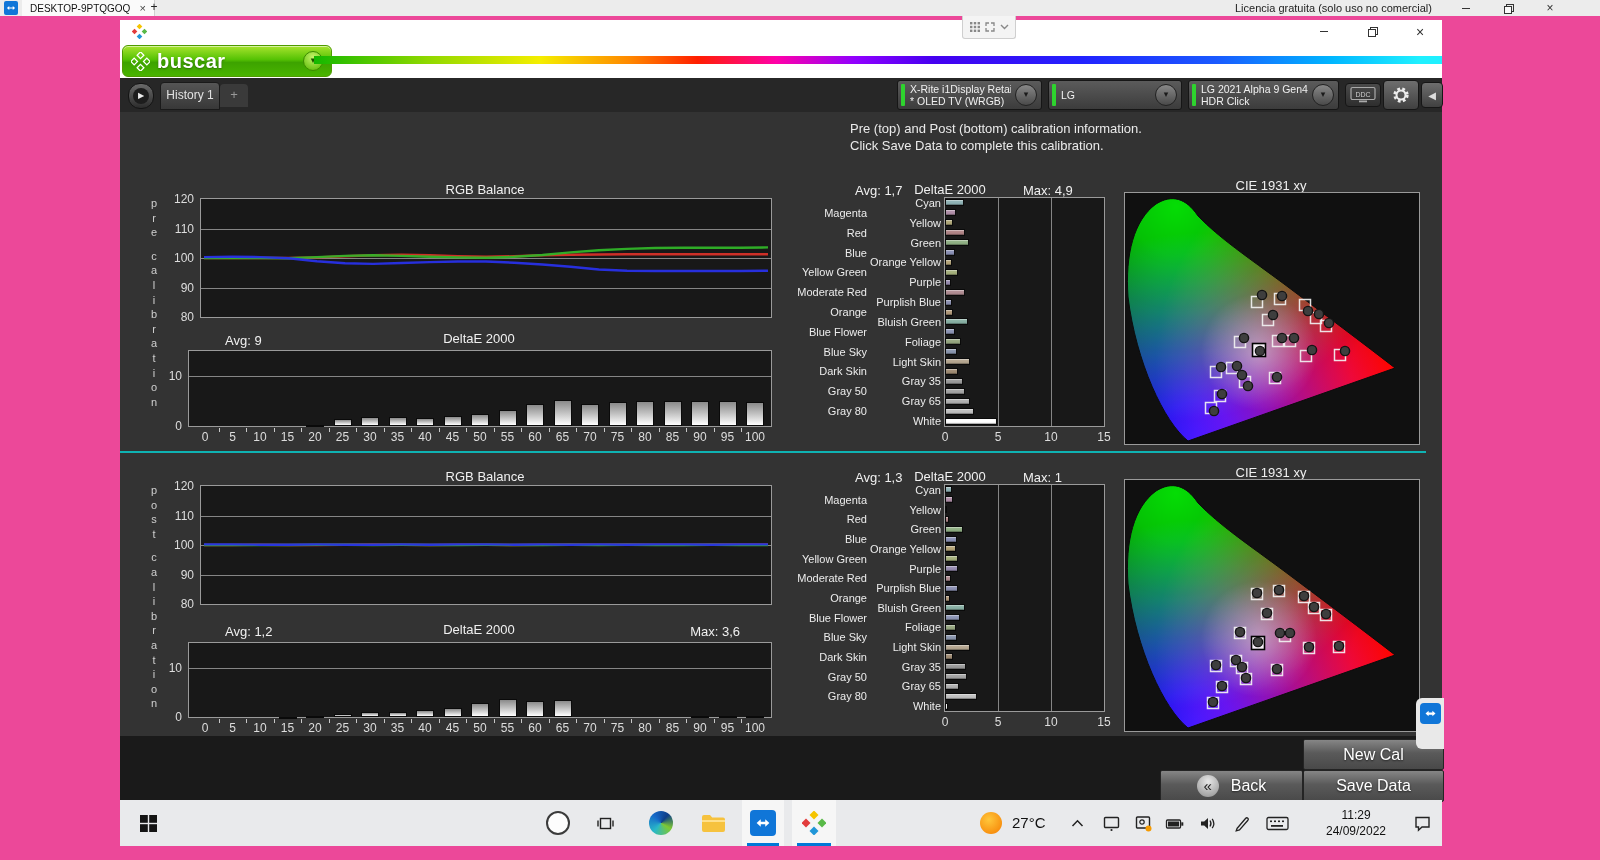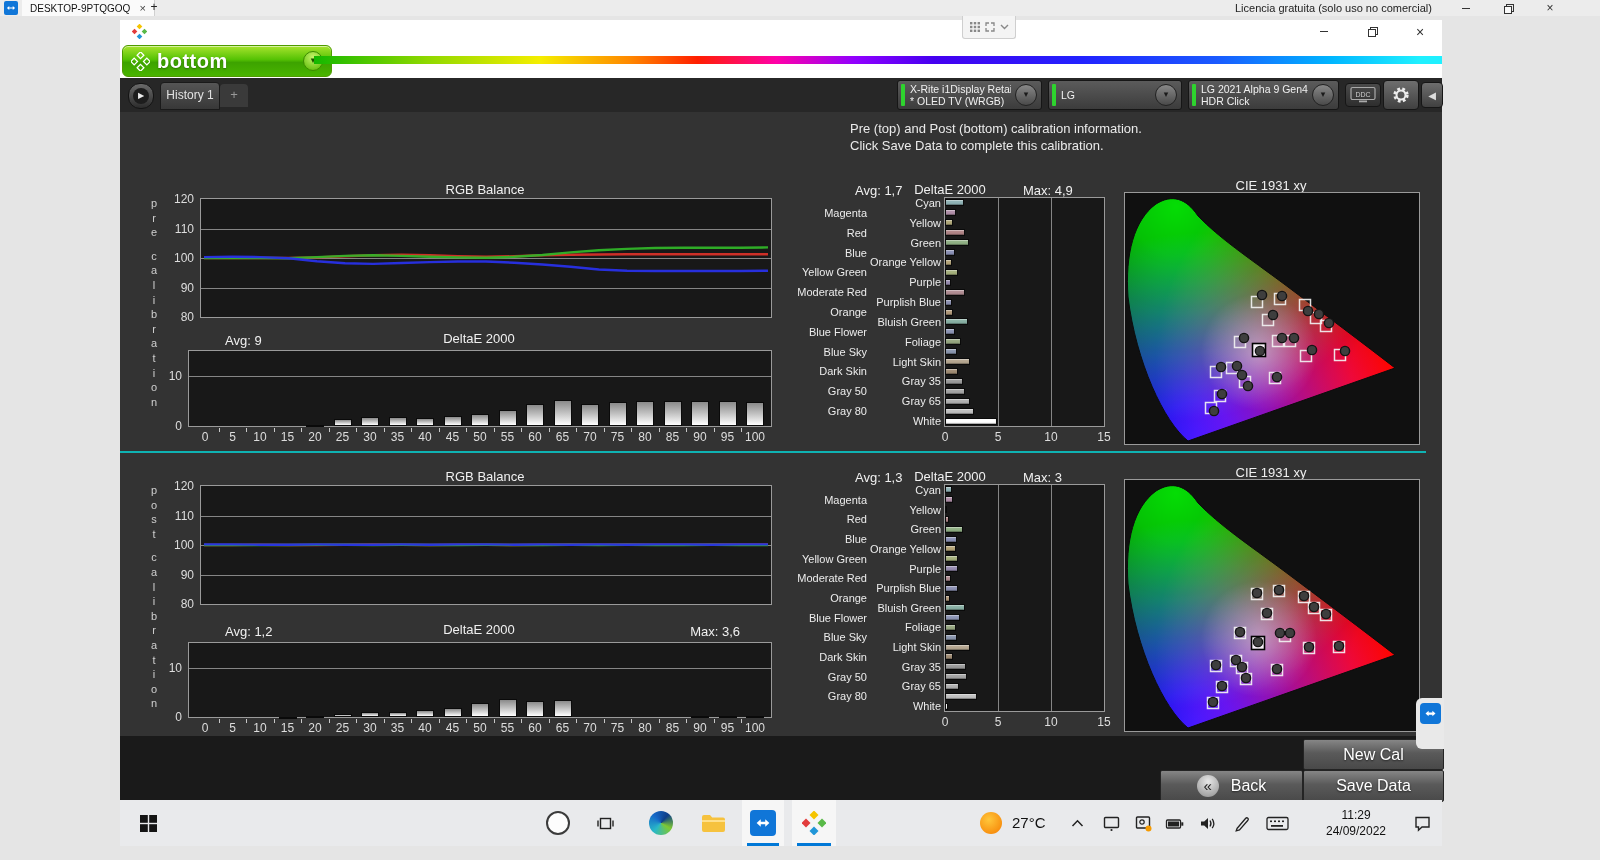--- a/index.html
+++ b/index.html
@@ -1,16 +1,16 @@
 <!DOCTYPE html>
 <html><head>
 <meta charset="utf-8">
 <style>
   html,body{margin:0;padding:0;background:#000;}
-  .screen{position:relative;width:1600px;height:860px;background:#e5e5e5;overflow:hidden;
+  .screen{position:relative;width:1600px;height:860px;background:#ec4899;overflow:hidden;
           font-family:"Liberation Sans",sans-serif;-webkit-user-select:none;user-select:none;}
   .abs{position:absolute;}
 
   
   .tv-topbar{position:absolute;left:0;top:0;width:1600px;height:16px;background:#ececec;}
   .tv-appicon{position:absolute;left:4px;top:1px;width:14px;height:14px;background:#1076d8;border-radius:2px;}
   .tv-tab{position:absolute;left:22px;top:0;height:16px;background:#fafafa;border-right:1px solid #d0d0d0;
           display:flex;align-items:center;padding:0 8px;gap:9px;}
   .tv-tab-title{font-size:10px;color:#111;}
   .tv-tab-close{font-size:11px;color:#444;line-height:10px;cursor:default;}
@@ -203,21 +203,21 @@
     <div class="cm-logorow">
       <div class="calman-logo-btn">
         <svg width="19" height="19" viewBox="0 0 24 24">
             <g fill="none" stroke="#fff" stroke-width="1.6">
               <rect x="9" y="1" width="6" height="6" transform="rotate(45 12 4)"></rect>
               <rect x="17" y="9" width="6" height="6" transform="rotate(45 20 12)"></rect>
               <rect x="9" y="17" width="6" height="6" transform="rotate(45 12 20)"></rect>
               <rect x="1" y="9" width="6" height="6" transform="rotate(45 4 12)"></rect>
             </g>
           </svg>
-        <span class="calman-wordmark">bottom</span>
+        <span class="calman-wordmark">buscar</span>
         <span class="logo-chev">▾</span>
       </div>
       <div class="rainbow"></div>
     </div>
 
     <div class="cm-toolbar">
       <div class="play-btn">
           <span class="play-inner">▶</span>
         </div>
       <div class="hist-tab">History 1</div>
@@ -600,21 +600,21 @@
         <div class="xtick" style="left: 497.25px; top: 76px;"></div>
         <div class="xlab" style="left: 497px; top: 78px; width: 28px;">90</div>
         <div class="xtick" style="left: 524.75px; top: 76px;"></div>
         <div class="xlab" style="left: 524.5px; top: 78px; width: 28px;">95</div>
         <div class="xtick" style="left: 552.25px; top: 76px;"></div>
         <div class="xlab" style="left: 552px; top: 78px; width: 28px;">100</div>
       </div>
 
     <div class="chart-avg" style="left:735px;top:450px;">Avg: 1,3</div>
     <div class="chart-title" style="left:790px;top:449px;width:80px;">DeltaE 2000</div>
-    <div class="chart-max" style="left:903px;top:450px;">Max: 3</div>
+    <div class="chart-max" style="left:903px;top:450px;">Max: 1</div>
     <div class="chart" style="left:824px;top:464px;width:159px;height:226px;">
         <div class="xlab" style="left: -12px; top: 230px; width: 24px;">0</div>
         <div class="grid v" style="left: 53px;"></div>
         <div class="xlab" style="left: 41px; top: 230px; width: 24px;">5</div>
         <div class="grid v" style="left: 106px;"></div>
         <div class="xlab" style="left: 94px; top: 230px; width: 24px;">10</div>
         <div class="xlab" style="left: 147px; top: 230px; width: 24px;">15</div>
         <div class="hbar" style="top: 1.41304px; width: 7.42px; background: rgb(143, 178, 181);"></div>
         <div class="hlab" style="top: -2.08696px;">Cyan</div>
         <div class="hbar" style="top: 11.2391px; width: 8.48px; background: rgb(176, 143, 168);"></div>

